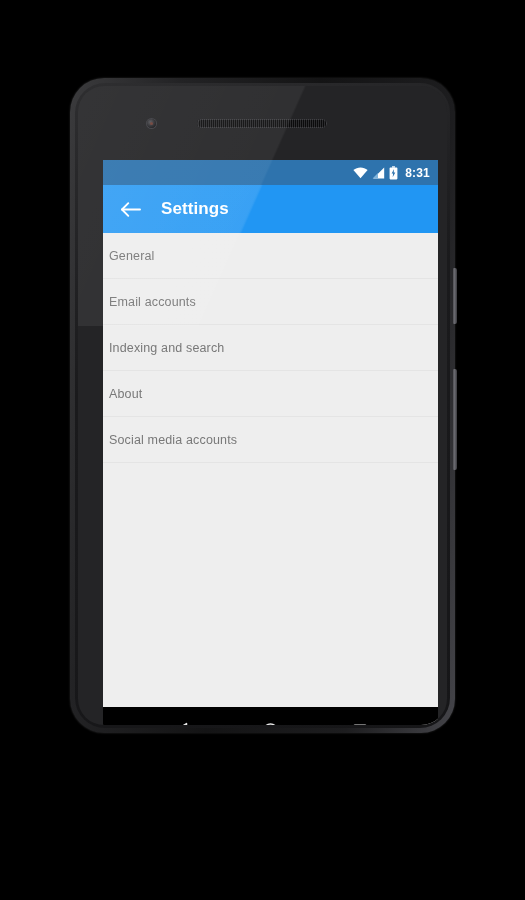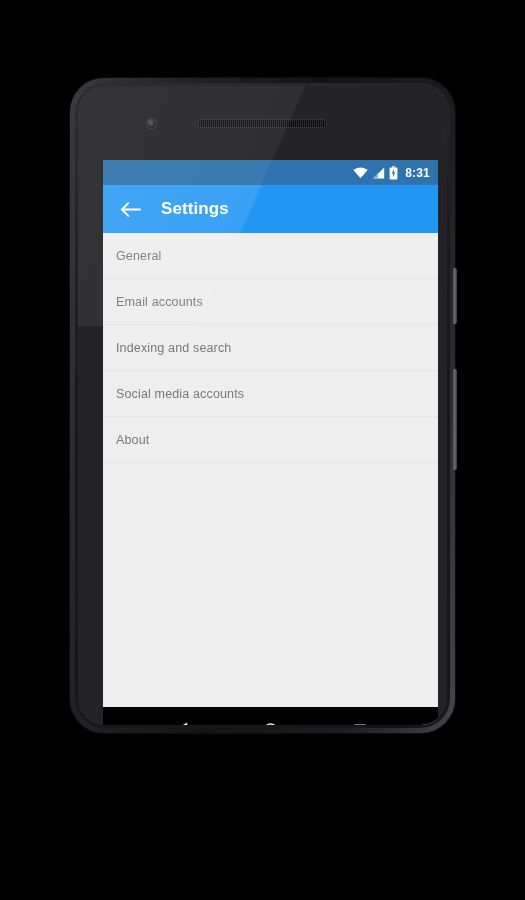--- a/index.html
+++ b/index.html
@@ -191,21 +191,21 @@
   
   .settings-list {
     background: #eeeeee;
     height: 474px;
     position: relative;
   }
   .list-item {
     height: 46px;
     display: flex;
     align-items: center;
-    padding-left: 13px;
+    padding-left: 6px;
     box-sizing: border-box;
     border-bottom: 1px solid #e4e4e4;
     cursor: pointer;
     background: #eeeeee;
   }
   .list-item-label {
     font-size: 12.5px;
     color: #787878;
     letter-spacing: 0.15px;
   }
@@ -295,25 +295,25 @@
         <div class="list-item">
           <span class="list-item-label">Email accounts</span>
         </div>
 
         <div class="list-item">
           <span class="list-item-label">Indexing and search</span>
         </div>
 
 
         <div class="list-item">
+          <span class="list-item-label">About</span>
+        </div>
+
+        <div class="list-item">
           <span class="list-item-label">Social media accounts</span>
-        </div>
-
-        <div class="list-item">
-          <span class="list-item-label">About</span>
         </div>
 
       </div>
 
       <div class="nav-bar">
 
         <div class="nav-btn">
           <svg width="16" height="17" viewBox="0 0 16 17" aria-hidden="true">
             <path d="M12.5 1.6 L1.6 8.5 L12.5 15.4 Z" fill="none" stroke="#e8e8e8" stroke-width="1.5" stroke-linejoin="round"></path>
           </svg>

